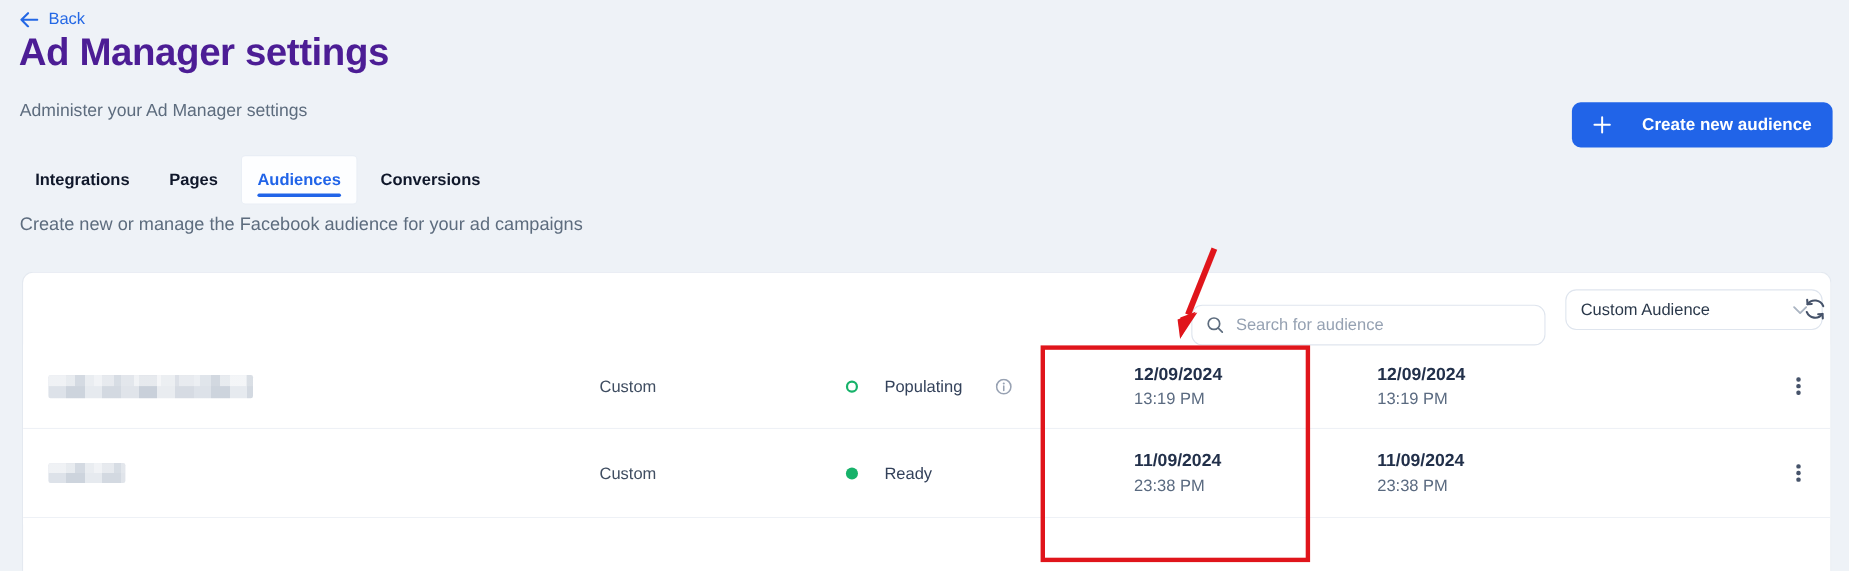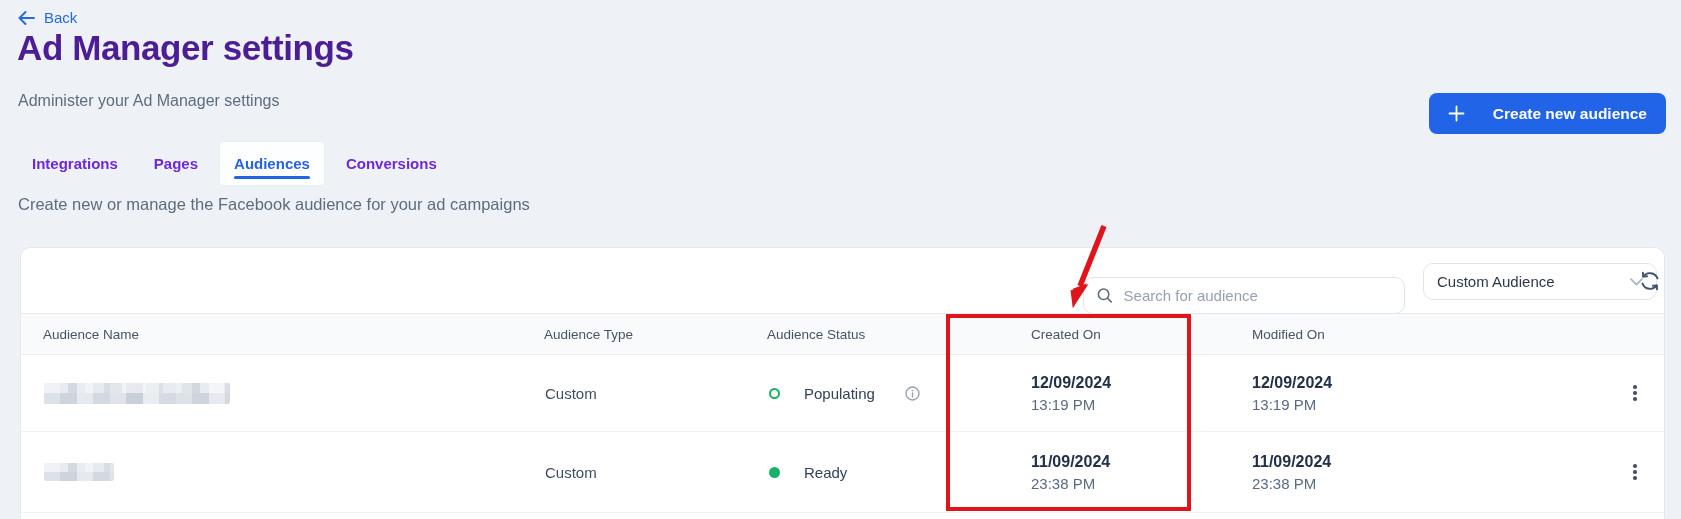--- a/index.html
+++ b/index.html
@@ -36,21 +36,21 @@
     display:flex; align-items:center; gap:28px; cursor:pointer;margin-top:30px;
   }
 
   
   .tabs {
     position:absolute; left:17px; top:141px;
     display:flex; gap:6px; align-items:center;
   }
   .tab {
     padding:13px 14px;
-    font-size:15px; font-weight:700; color:#6d28d9;
+    font-size:15px; font-weight:700; color:#0f172a;
     position:relative; cursor:pointer; border:1px solid transparent;
   }
   .tab.active {
     background:#fdfeff;
     border:1px solid #e9eef5;
     border-radius:4px;
     color:#2164e8;
   }
   .tab.active::after {
     content:""; position:absolute; left:14px; right:14px; bottom:6px;
@@ -229,28 +229,20 @@
     <button class="refresh-btn">
       <svg width="24" height="24" viewBox="0 0 24 24" fill="none">
         <path d="M19.5 9.4 A8.2 8.2 0 0 0 5.2 7.6" stroke="#46536a" stroke-width="1.9" stroke-linecap="round"></path>
         <path d="M5.2 7.6 L4.9 3.6 M5.2 7.6 L9.1 7.3" stroke="#46536a" stroke-width="1.9" stroke-linecap="round"></path>
         <path d="M4.5 14.6 A8.2 8.2 0 0 0 18.8 16.4" stroke="#46536a" stroke-width="1.9" stroke-linecap="round"></path>
         <path d="M18.8 16.4 L19.1 20.4 M18.8 16.4 L14.9 16.7" stroke="#46536a" stroke-width="1.9" stroke-linecap="round"></path>
       </svg>
     </button>
   </div>
 
-  <div class="thead">
-    <div class="th-name">Audience Name</div>
-    <div class="th-type">Audience Type</div>
-    <div class="th-status">Audience Status</div>
-    <div class="th-created">Created On</div>
-    <div class="th-modified">Modified On</div>
-    <div></div>
-  </div>
 
   <div class="trow r1">
     <div class="cell-name">
       <div class="redacted-name"></div>
     </div>
     <div class="cell-type">Custom</div>
     <div class="cell-status">
       <span class="status-ring"></span>
       <span>Populating</span>
       <span class="info-icon">

